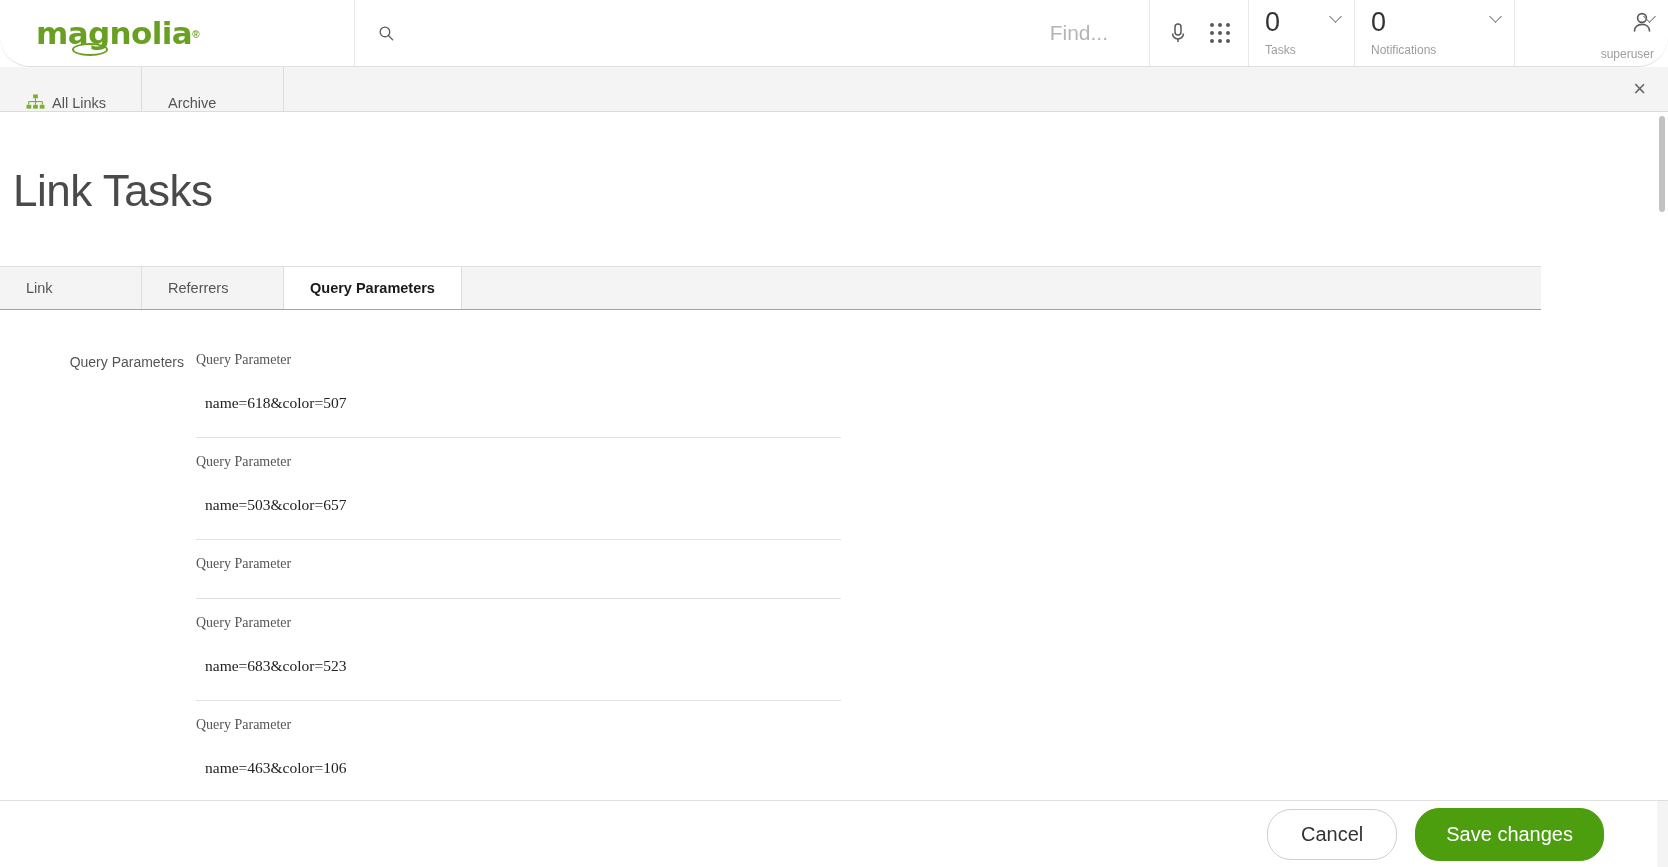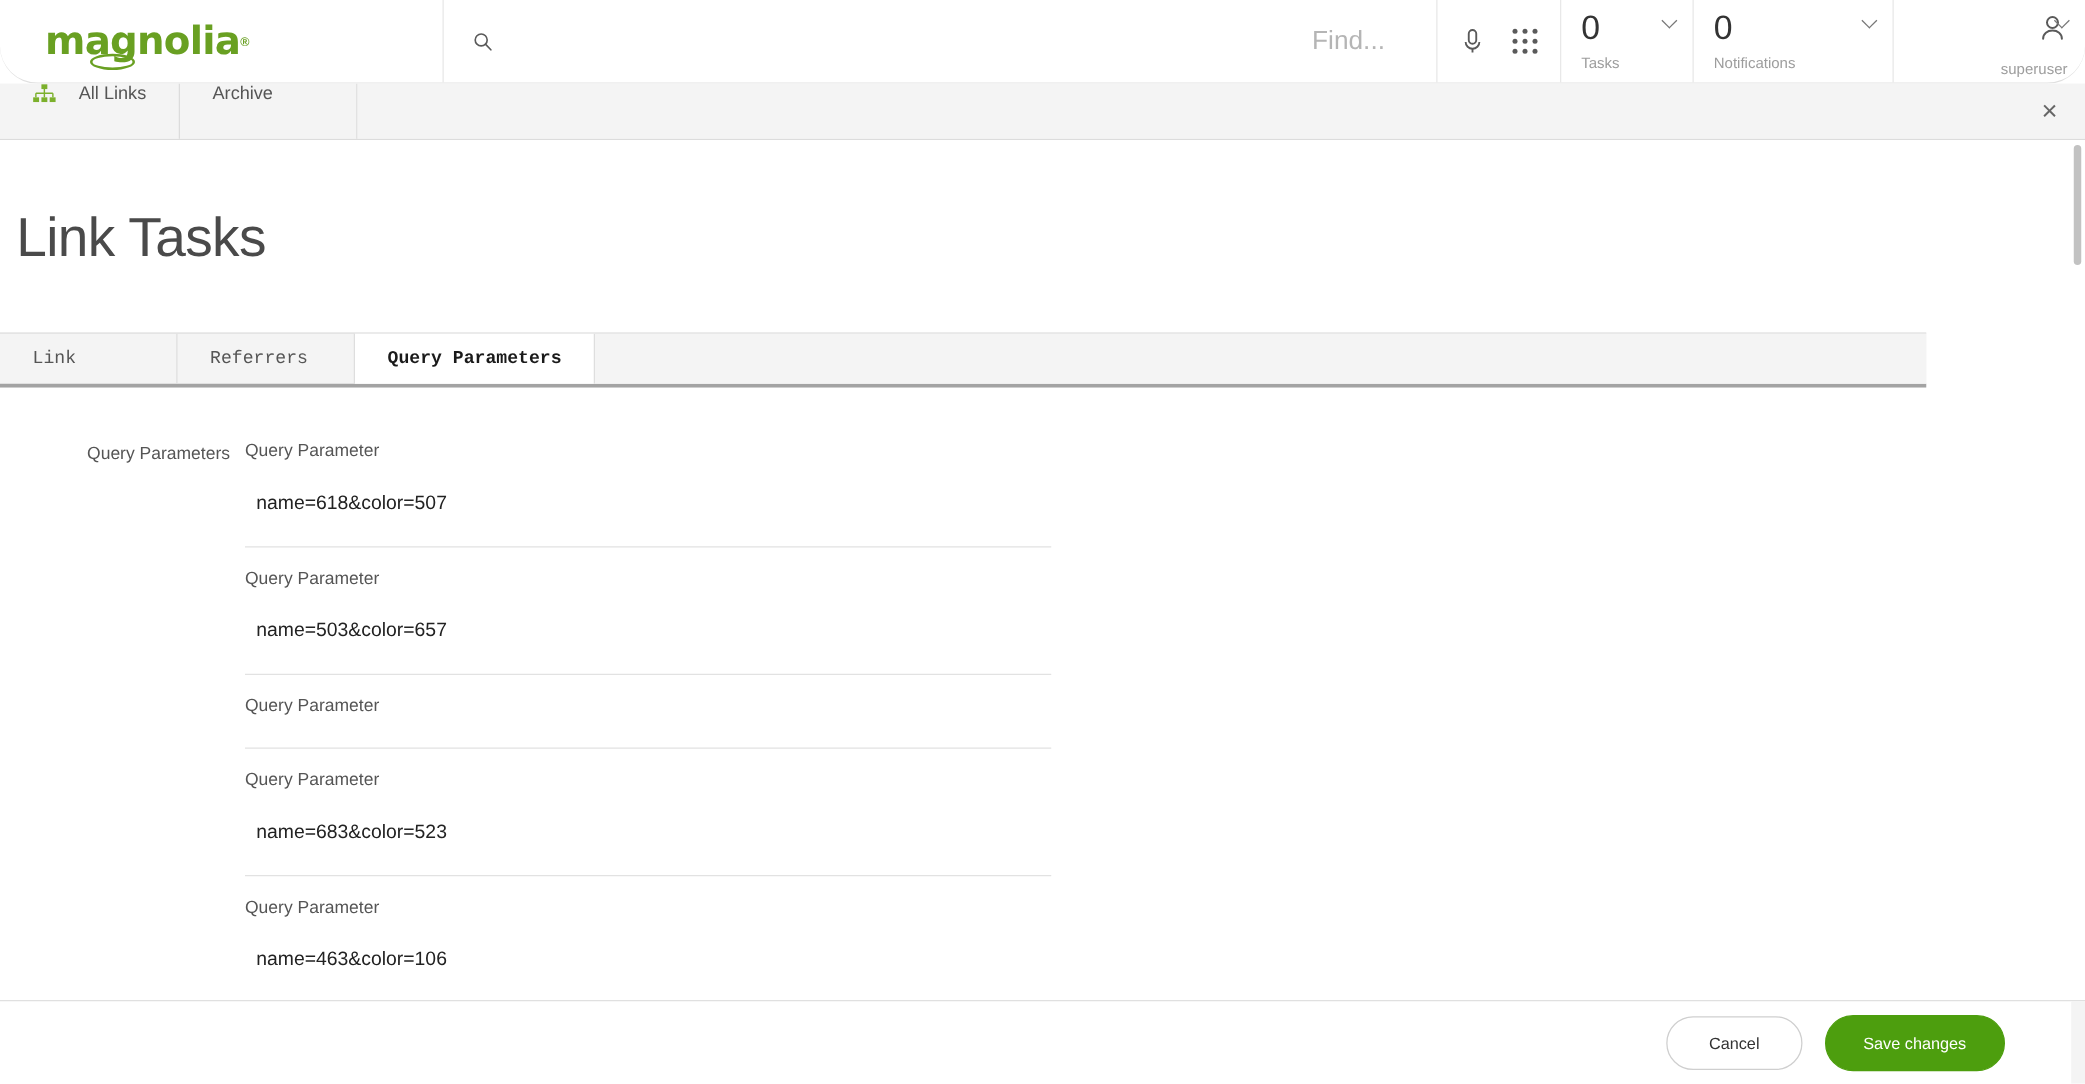--- a/index.html
+++ b/index.html
@@ -135,22 +135,22 @@
   .tabbar {
     height: 45px;
     display: flex;
     align-items: stretch;
     background: #f4f4f4;
     border-bottom: 1px solid #dcdcdc;
     position: relative;
   }
   .apptab {
     display: flex;
-    align-items: flex-start;
-    gap: 18px;
+    align-items: flex-end;
+    gap: 7px;
     padding: 0 26px;
     font-size: 14.5px;
     color: #555555;
     border-right: 1px solid #dcdcdc;
     cursor: pointer;
     background: #f4f4f4;
   }
   .apptab.wide { min-width: 142px; }
   .apptab.archive { min-width: 142px; justify-content: flex-start; }
   .apptab.active {
@@ -218,23 +218,22 @@
   }
 
   
   .formtabs {
     display: flex;
     align-items: stretch;
     height: 44px;
     margin-top: 53px;
     background: #f4f4f4;
     border-top: 1px solid #dedede;
-    border-bottom: 3px solid #a3a3a3;
+    border-bottom: 1px solid #a3a3a3;
     width: 1541px;
-    font-family: Liberation Mono, monospace;
   }
   .ftab {
     display: flex;
     align-items: center;
     padding: 0 26px;
     font-size: 14.5px;
     color: #555555;
     border-right: 1px solid #dedede;
     cursor: pointer;
     min-width: 142px;
@@ -258,21 +257,21 @@
     width: 196px;
     text-align: right;
     font-size: 14px;
     color: #555555;
     padding-right: 12px;
     padding-top: 2px;
     flex-shrink: 0;
   }
   .fields { width: 645px; }
 
-  .field-row { padding-bottom: 0; }
+  .field-row { padding-bottom: 0; font-family: Liberation Serif, serif; }
   .field-label {
     font-size: 14px;
     color: #555555;
     padding-bottom: 26px;
   }
   .field-value {
     font-size: 15.5px;
     color: #222222;
     padding-left: 9px;
     padding-bottom: 25px;
@@ -291,21 +290,21 @@
     height: 67px;
     background: #ffffff;
     border-top: 1px solid #e0e0e0;
     display: flex;
     align-items: center;
     justify-content: flex-end;
     gap: 18px;
     padding-right: 64px;
   }
   .btn {
-    font-size: 13px;
+    font-size: 20px;
     border-radius: 24px;
     cursor: pointer;
     font-family: "Liberation Sans", sans-serif;
   }
   .btn-cancel {
     background: #ffffff;
     border: 1px solid #cfcfcf;
     color: #333333;
     padding: 13px 33px;
   }

